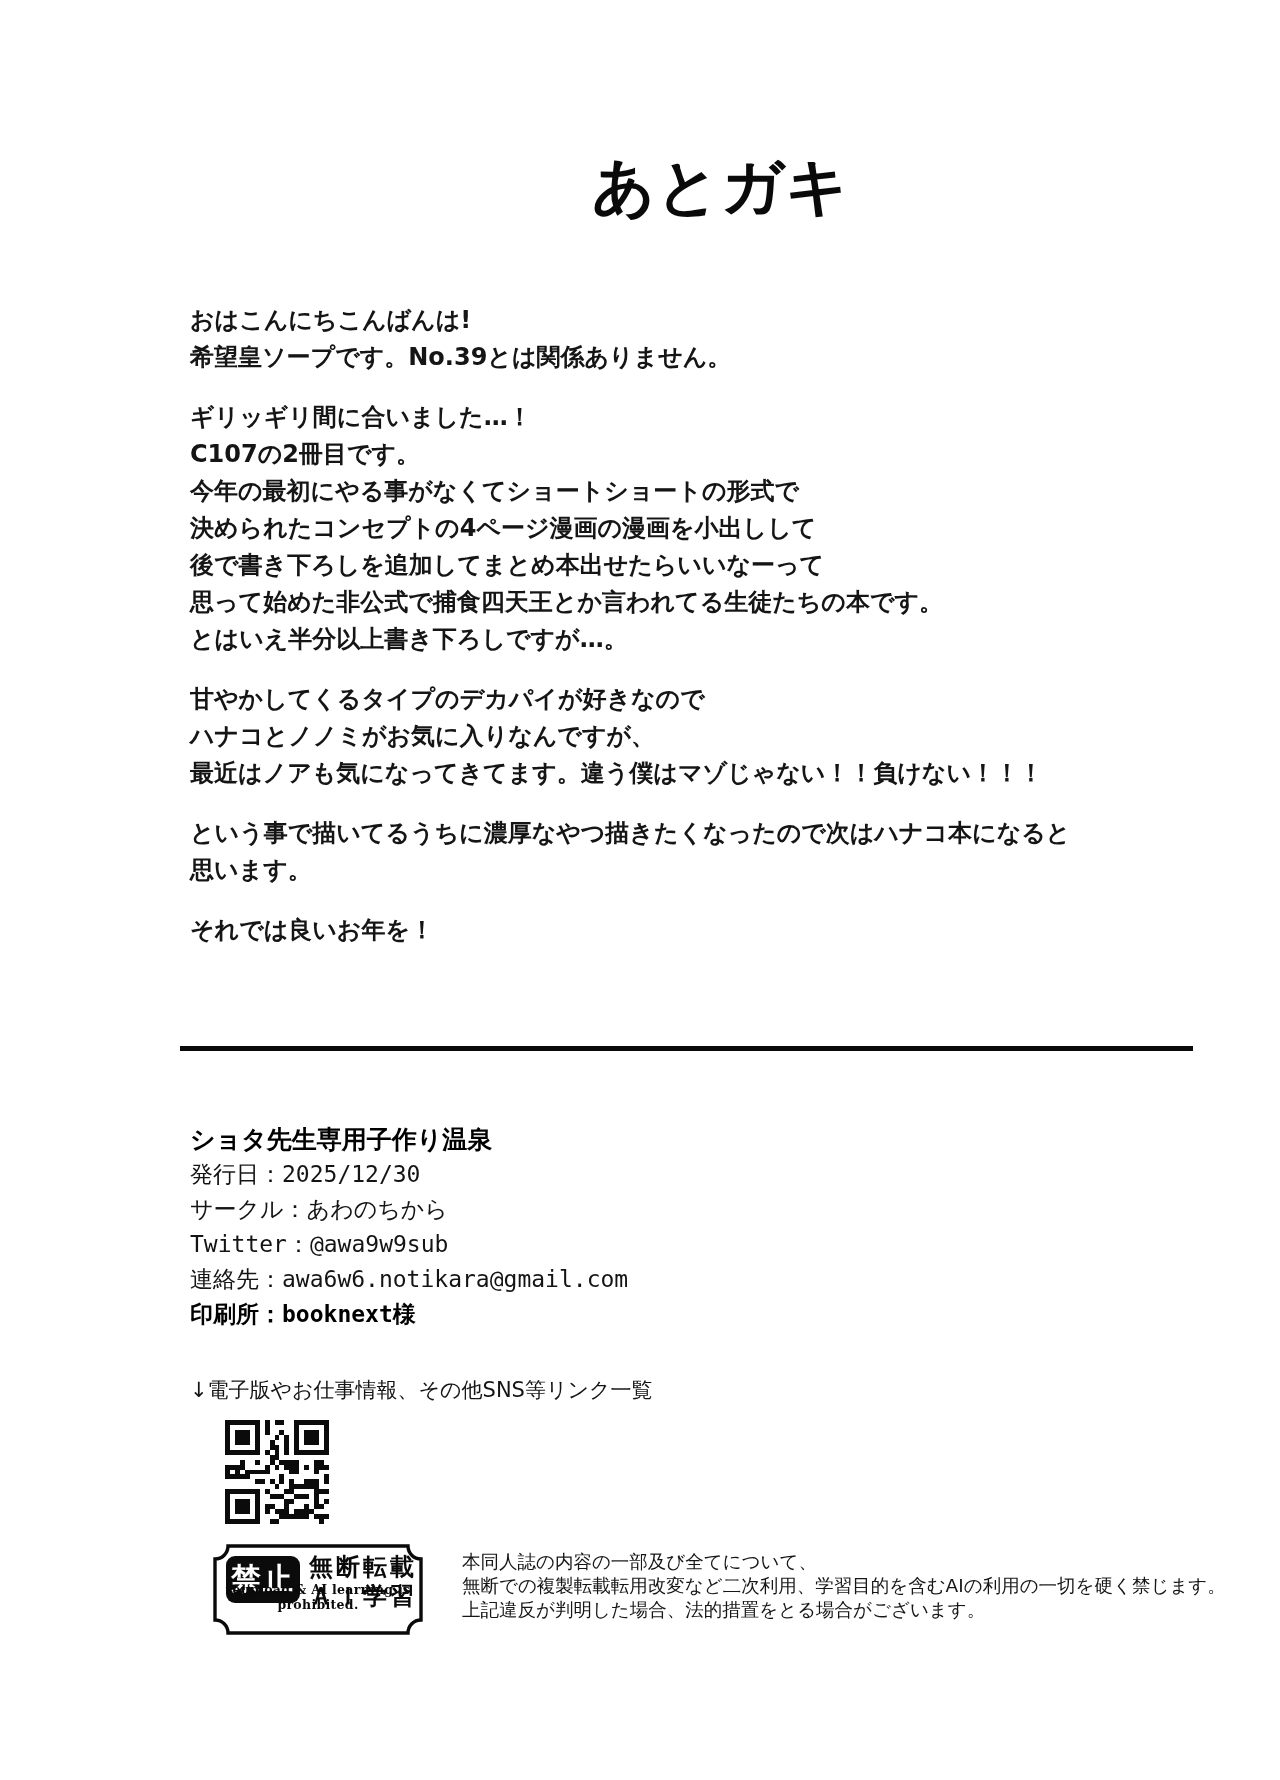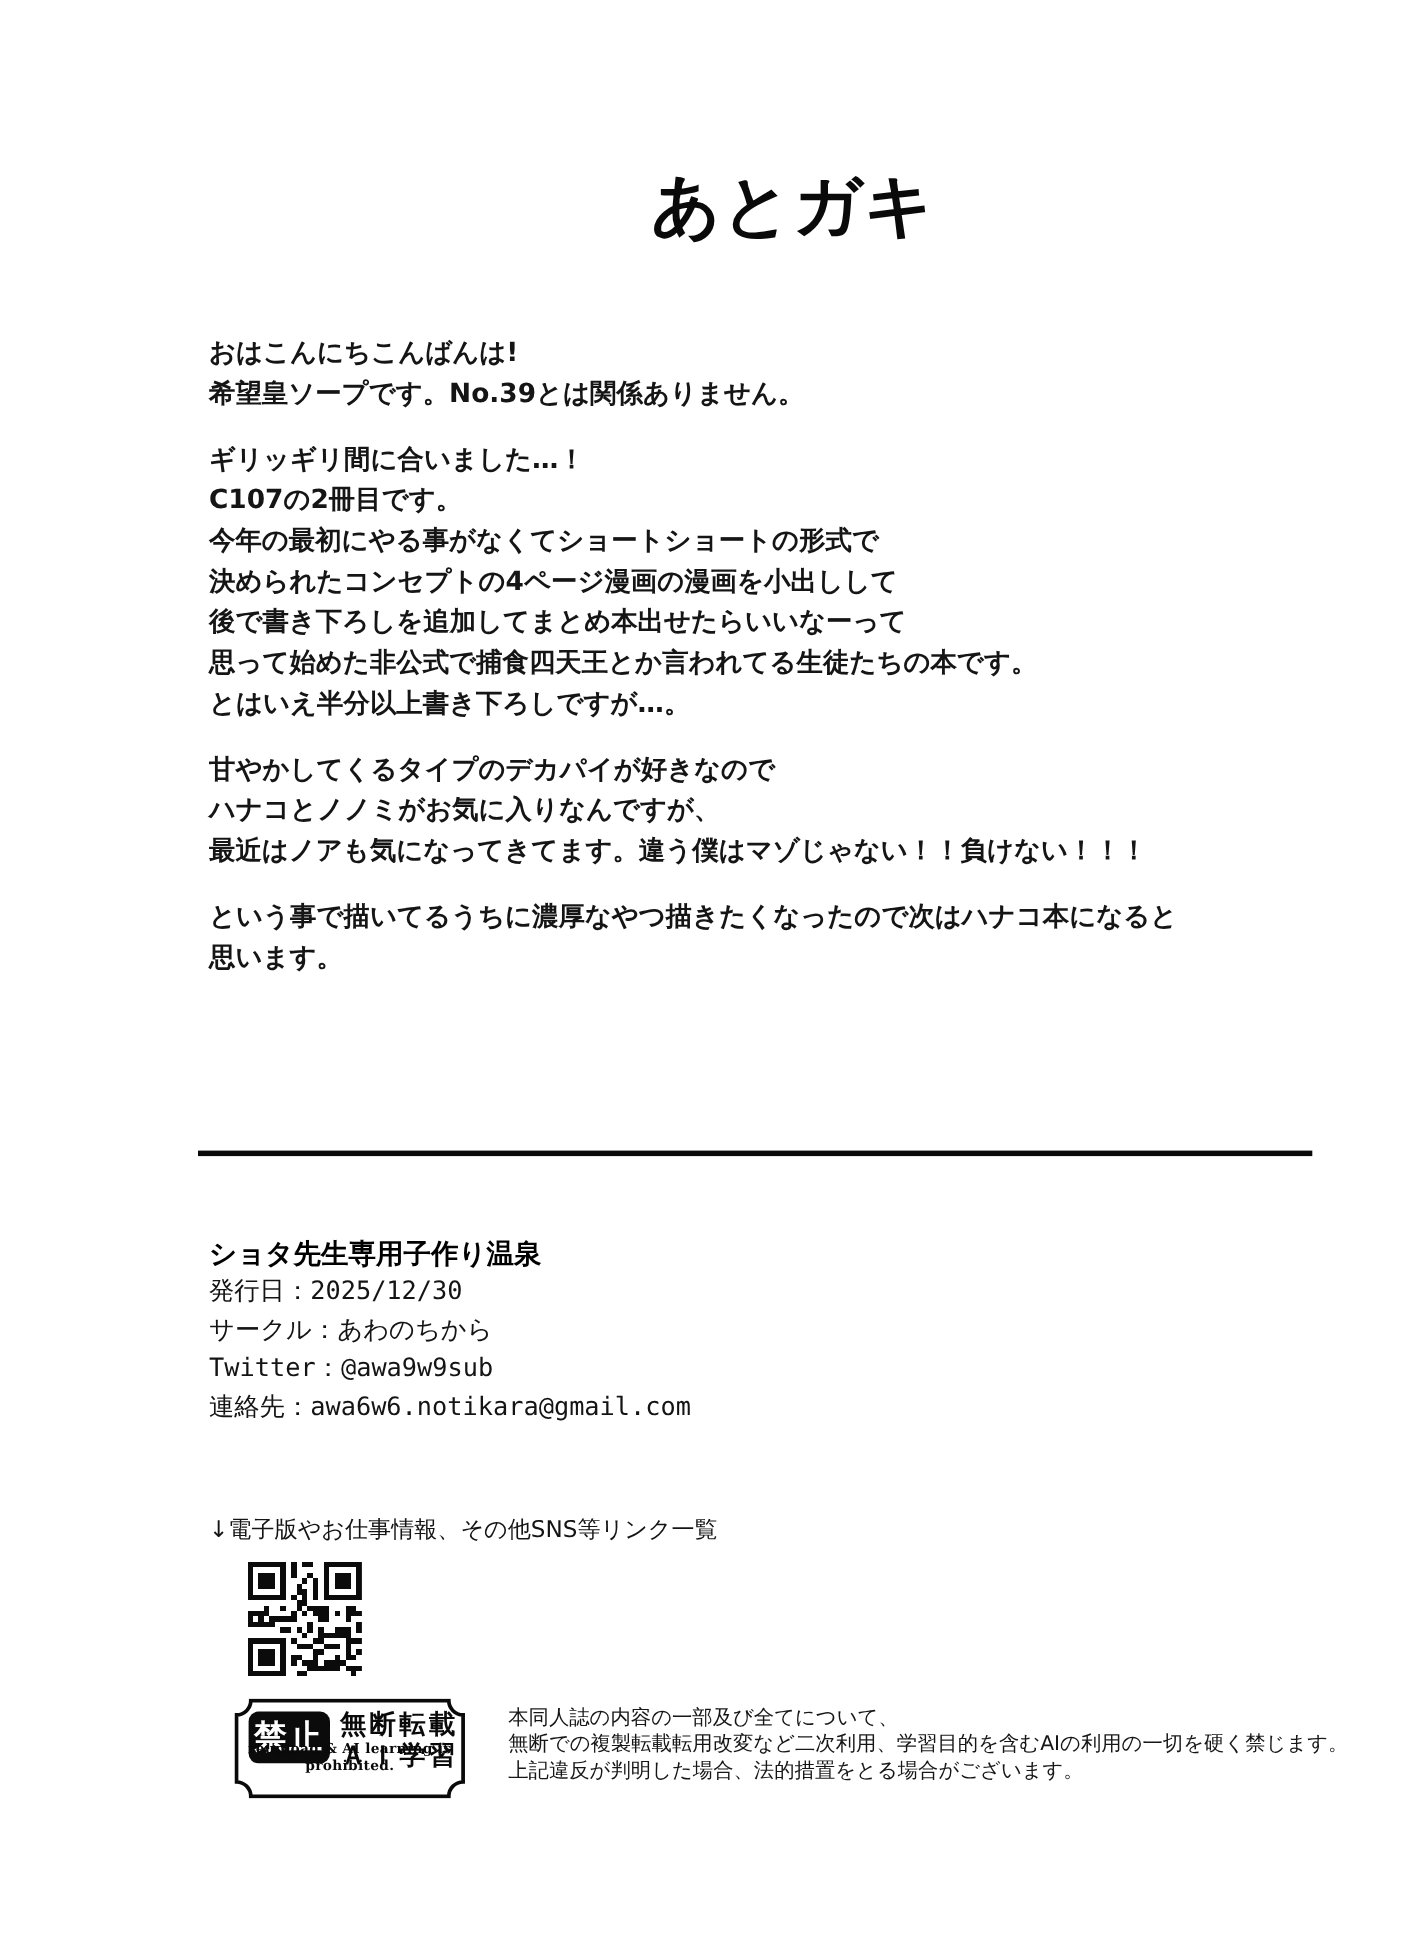--- a/index.html
+++ b/index.html
@@ -69,30 +69,32 @@
 今年の最初にやる事がなくてショートショートの形式で
 決められたコンセプトの4ページ漫画の漫画を小出しして
 後で書き下ろしを追加してまとめ本出せたらいいなーって
 思って始めた非公式で捕食四天王とか言われてる生徒たちの本です。
 とはいえ半分以上書き下ろしですが…。</p>
   <p>甘やかしてくるタイプのデカパイが好きなので
 ハナコとノノミがお気に入りなんですが、
 最近はノアも気になってきてます。違う僕はマゾじゃない！！負けない！！！</p>
   <p>という事で描いてるうちに濃厚なやつ描きたくなったので次はハナコ本になると
 思います。</p>
+  <p>それでは良いお年を！</p>
 </div>
 
 <div class="divider"></div>
 
 <div class="colophon">
   <div class="book-title">ショタ先生専用子作り温泉</div>
   <div>発行日：2025/12/30</div>
   <div>サークル：あわのちから</div>
   <div>Twitter：@awa9w9sub</div>
   <div>連絡先：awa6w6.notikara@gmail.com</div>
+  <div class="printer">印刷所：booknext様</div>
 </div>
 
 <div class="qr-label">↓電子版やお仕事情報、その他SNS等リンク一覧</div>
 
 <div class="qr-wrap">
   <svg id="qr-svg" width="104" height="104" viewBox="0 0 21 21" shape-rendering="crispEdges">
       <rect x="0" y="0" width="1" height="1" fill="#0b0b0b"></rect>
       <rect x="1" y="0" width="1" height="1" fill="#0b0b0b"></rect>
       <rect x="2" y="0" width="1" height="1" fill="#0b0b0b"></rect>
       <rect x="3" y="0" width="1" height="1" fill="#0b0b0b"></rect>

